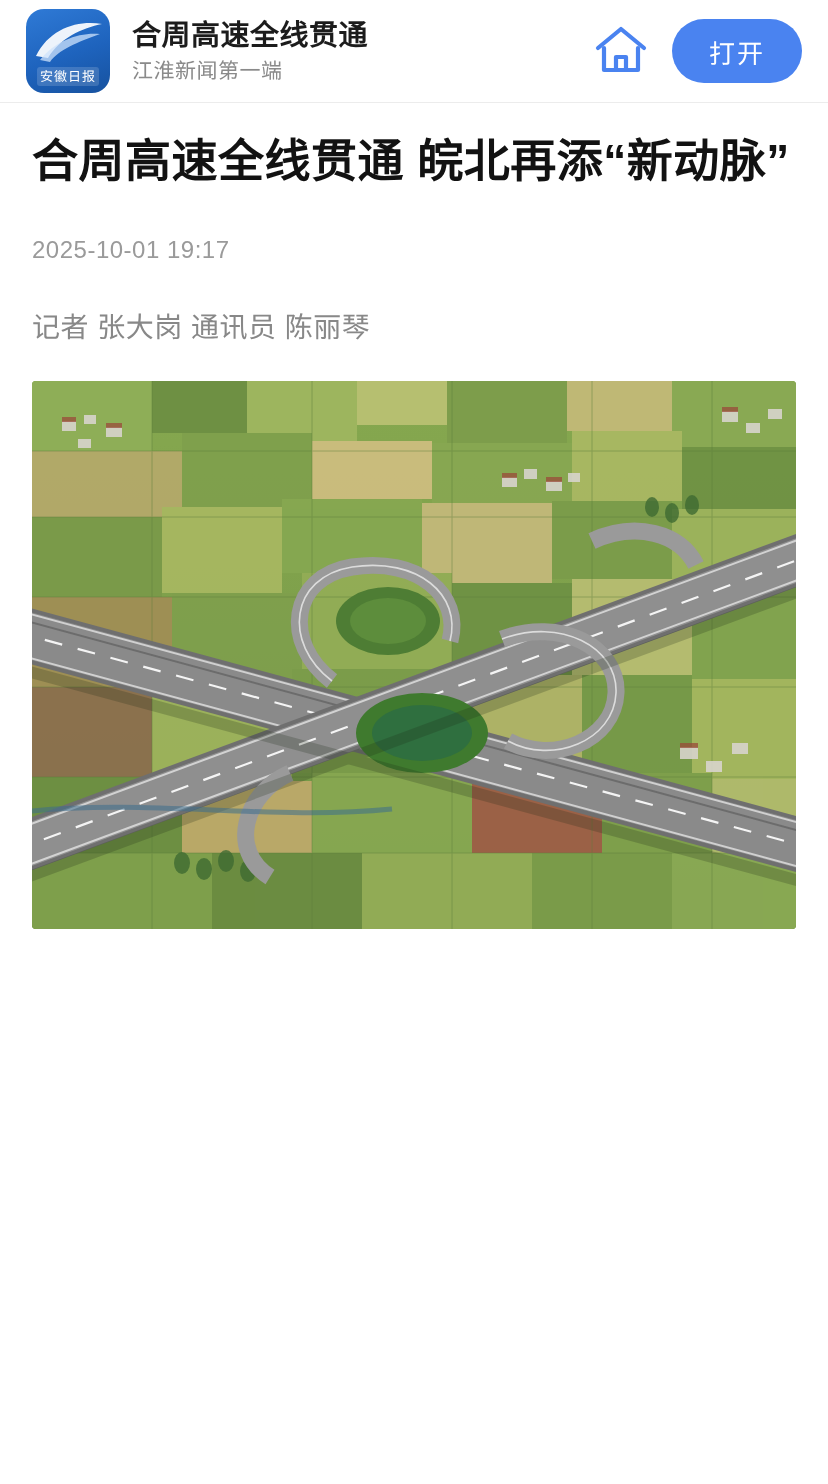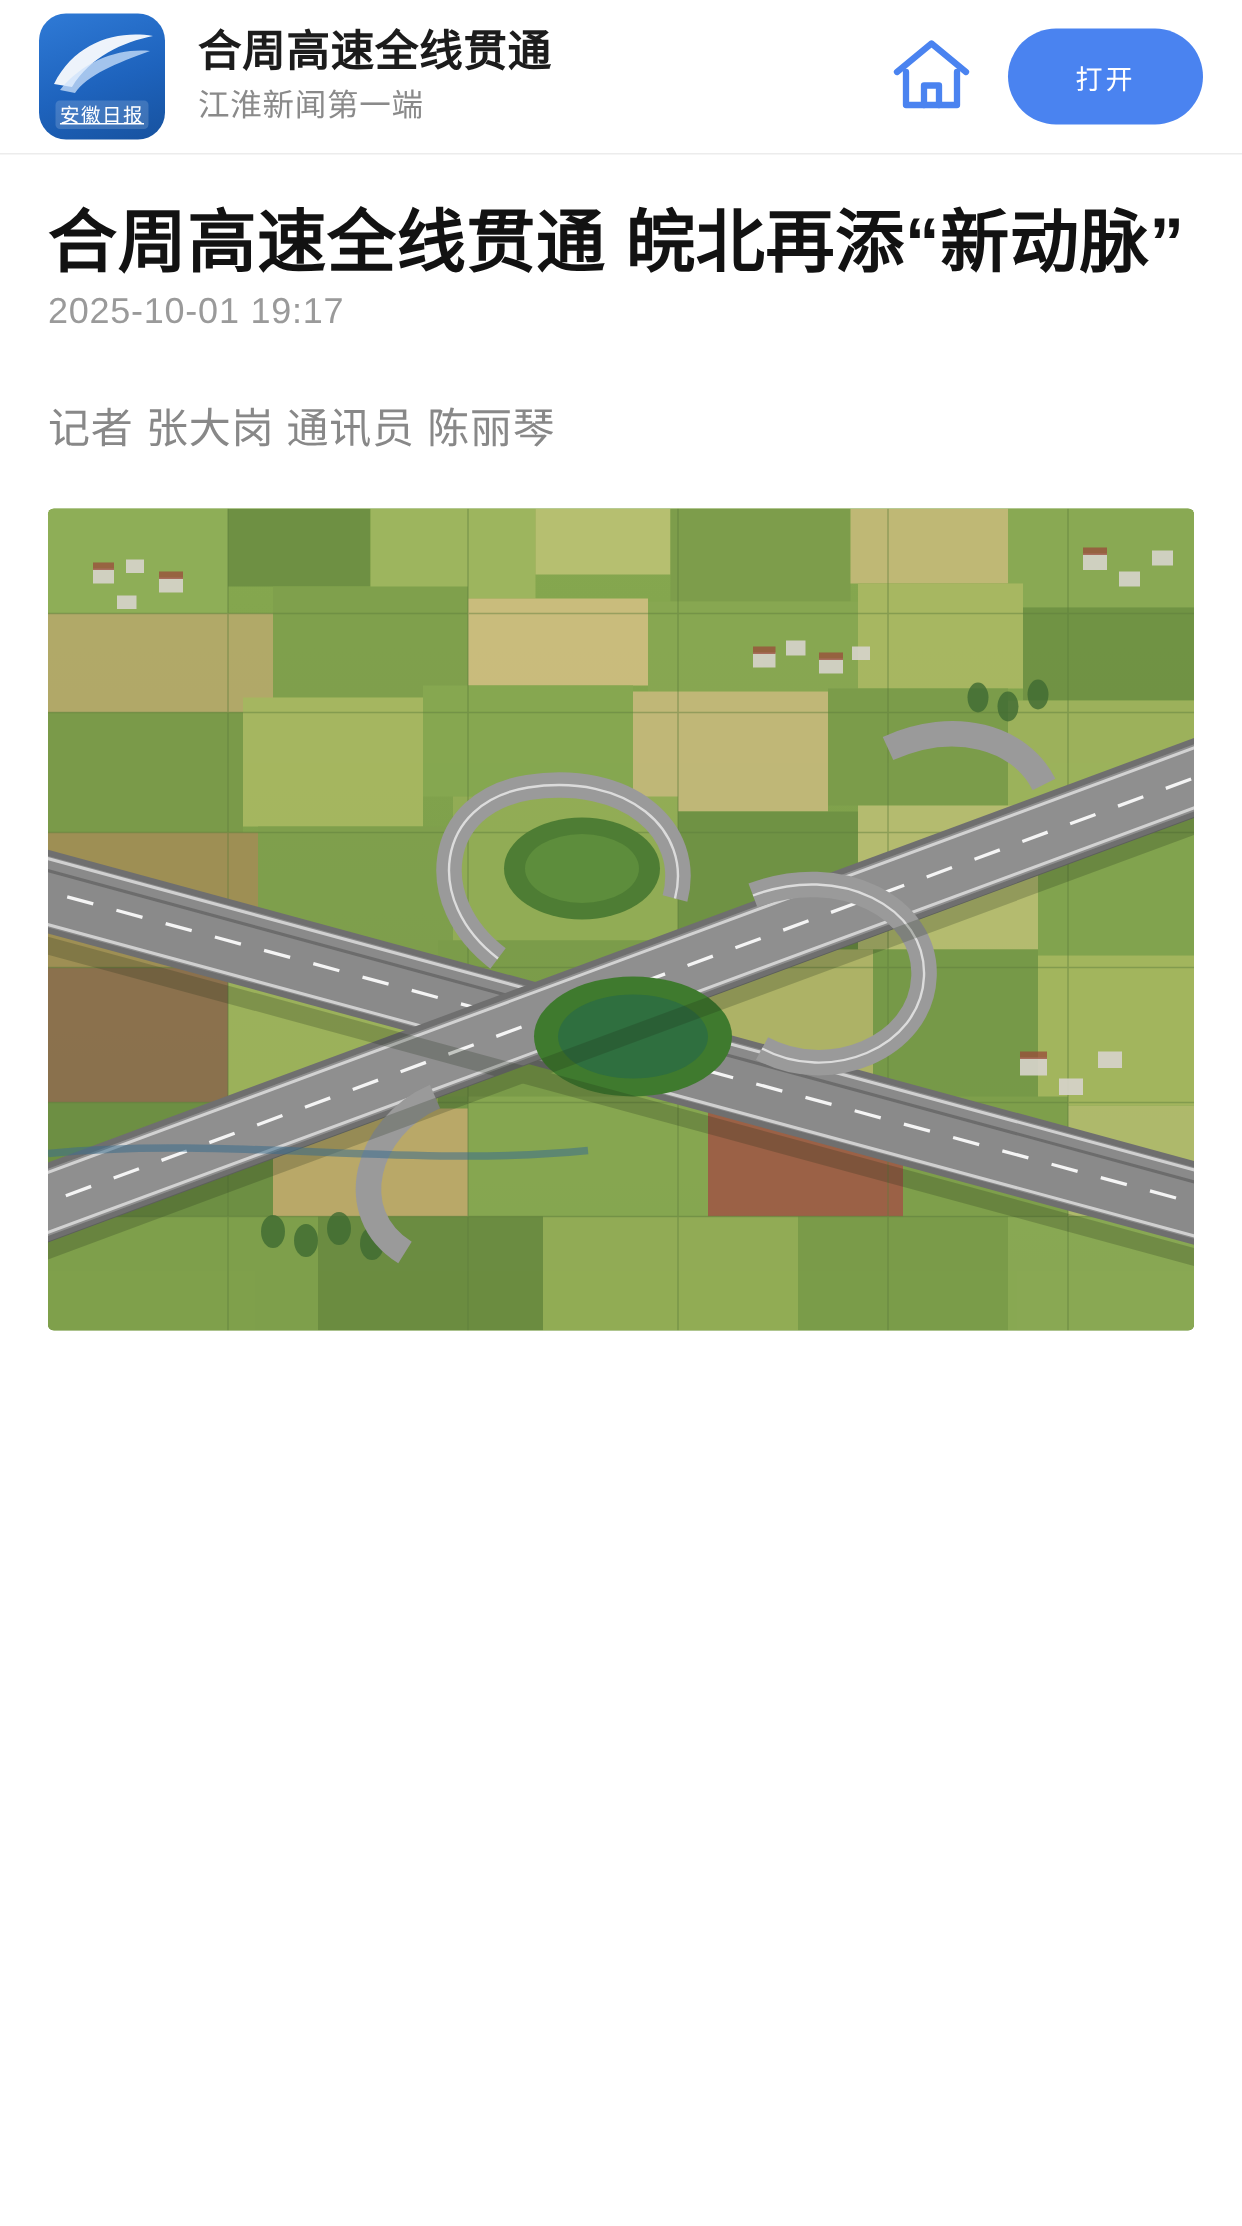--- a/index.html
+++ b/index.html
@@ -52,21 +52,20 @@
     position: relative;
     font-size: 13px;
     line-height: 15px;
     letter-spacing: 1px;
     color: #ffffff;
     background: rgba(255,255,255,0.16);
     border-radius: 3px;
     padding: 2px 3px;
     white-space: nowrap;
     font-family: "Liberation Serif", "DejaVu Serif", serif;
-    text-decoration: underline;
   }
   .app-meta {
     margin-left: 22px;
     display: flex;
     flex-direction: column;
     justify-content: center;
     flex: 1 1 auto;
     min-width: 0;
   }
   .app-title {
@@ -92,21 +91,21 @@
     justify-content: center;
     margin-right: 20px;
   }
   .open-btn {
     flex: 0 0 auto;
     width: 130px;
     height: 64px;
     border-radius: 32px;
     background: #4a83f0;
     color: #ffffff;
-    font-size: 18px;
+    font-size: 26px;
     font-weight: 500;
     display: flex;
     align-items: center;
     justify-content: center;
     letter-spacing: 2px;
     border: none;
     cursor: pointer;
     font-family: "Liberation Sans", "DejaVu Sans", sans-serif;
   }
 
@@ -120,20 +119,21 @@
     line-height: 66px;
     font-weight: 700;
     color: #121212;
     letter-spacing: 0.5px;
     margin: 25px 0 0 0;
     font-family: "Liberation Sans", "DejaVu Sans", sans-serif;
   }
   .pubtime {
     font-size: 24px;
     color: #9a9a9a;
+    margin-top: 42px;
     letter-spacing: 0.5px;
   }
   .byline {
     font-size: 28px;
     color: #888888;
     margin-top: 41px;
     letter-spacing: 0.5px;
   }
 
   

